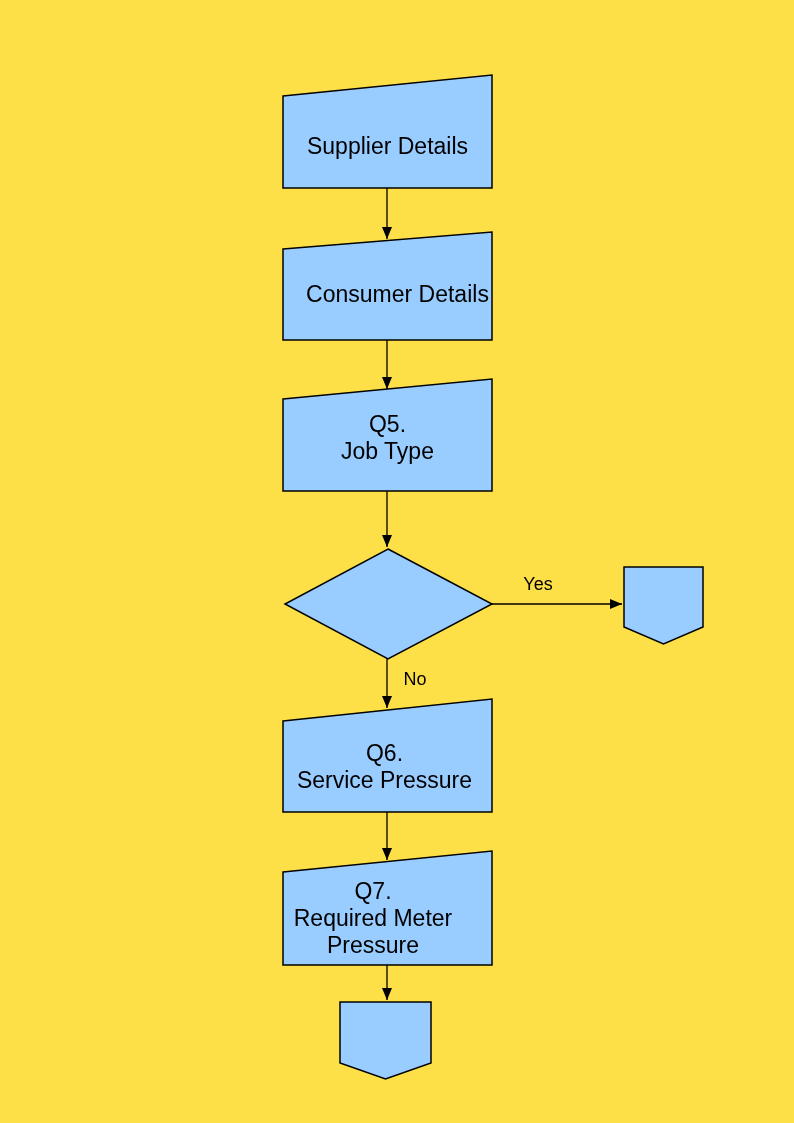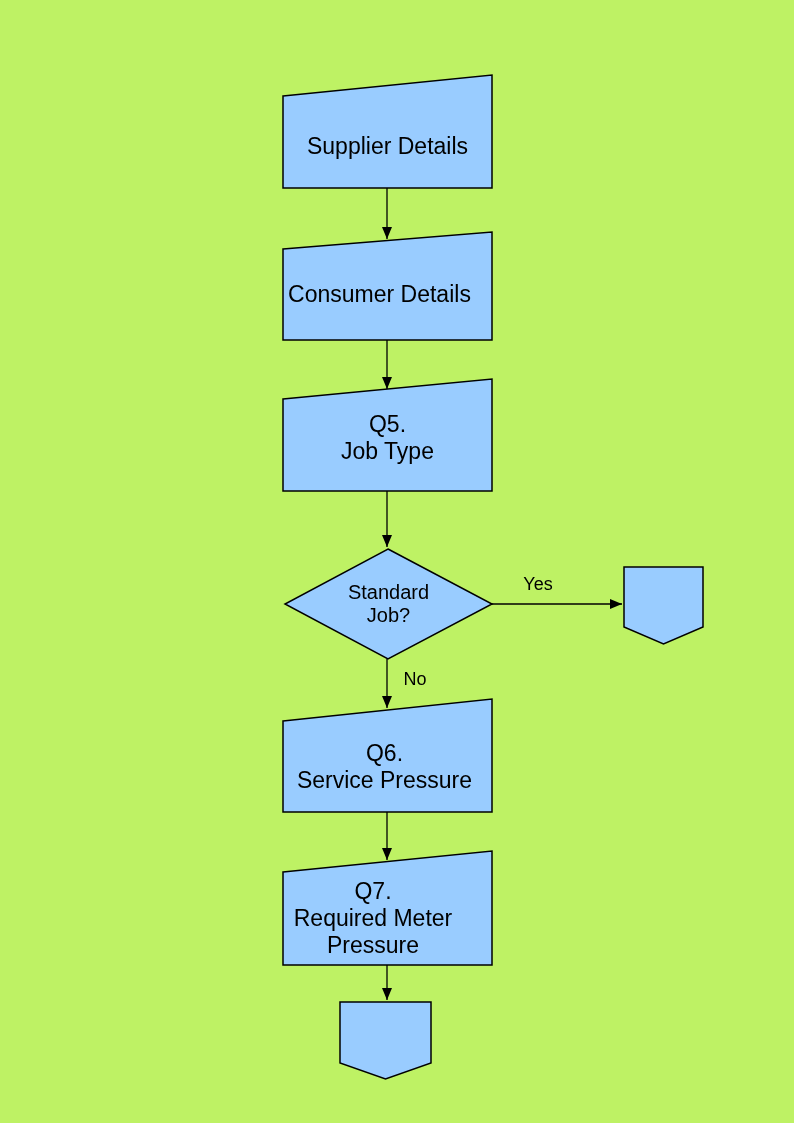--- a/index.html
+++ b/index.html
@@ -4,21 +4,21 @@
 <style>
   html, body {
     margin: 0;
     padding: 0;
     background: #FFFFFF;
   }
   .page {
     position: relative;
     width: 794px;
     height: 1123px;
-    background: #bef264;
+    background: #fde047;
     overflow: hidden;
     font-family: "Liberation Sans", sans-serif;
   }
   .canvas {
     position: absolute;
     left: 0;
     top: 0;
   }
   .canvas polygon {
     stroke: #000000;
@@ -79,27 +79,25 @@
     <polygon points="283,399 492,379 492,491 283,491" fill="#99CCFF"></polygon>
     <polygon points="388,549 492,604 388,659 285,604" fill="#99CCFF"></polygon>
     <polygon points="624,567 703,567 703,627 663.5,644 624,627" fill="#99CCFF"></polygon>
     <polygon points="283,721 492,699 492,812 283,812" fill="#99CCFF"></polygon>
     <polygon points="283,872 492,851 492,965 283,965" fill="#99CCFF"></polygon>
     <polygon points="340,1002 431,1002 431,1063 385.5,1079 340,1063" fill="#99CCFF"></polygon>
   </svg>
 
   <div class="label node-label" style="left:283px; top:100px; width:209px; height:92px;">Supplier Details</div>
 
-  <div class="label node-label" style="left:275px; top:249px; width:209px; height:91px;">Consumer Details</div>
+  <div class="label node-label" style="left:293px; top:249px; width:209px; height:91px;">Consumer Details</div>
 
   <div class="label node-label" style="left:283px; top:392px; width:209px; height:92px;">Q5.
 Job Type</div>
 
-  <div class="label decision-label" style="left:285px; top:549px; width:207px; height:110px;">Standard
-Job?</div>
 
 
   <div class="label node-label" style="left:270px; top:721px; width:229px; height:91px;">Q6.
 Service Pressure</div>
 
   <div class="label node-label" style="left:283px; top:872px; width:180px; height:93px;">Q7.
 Required Meter
 Pressure</div>
 
 

